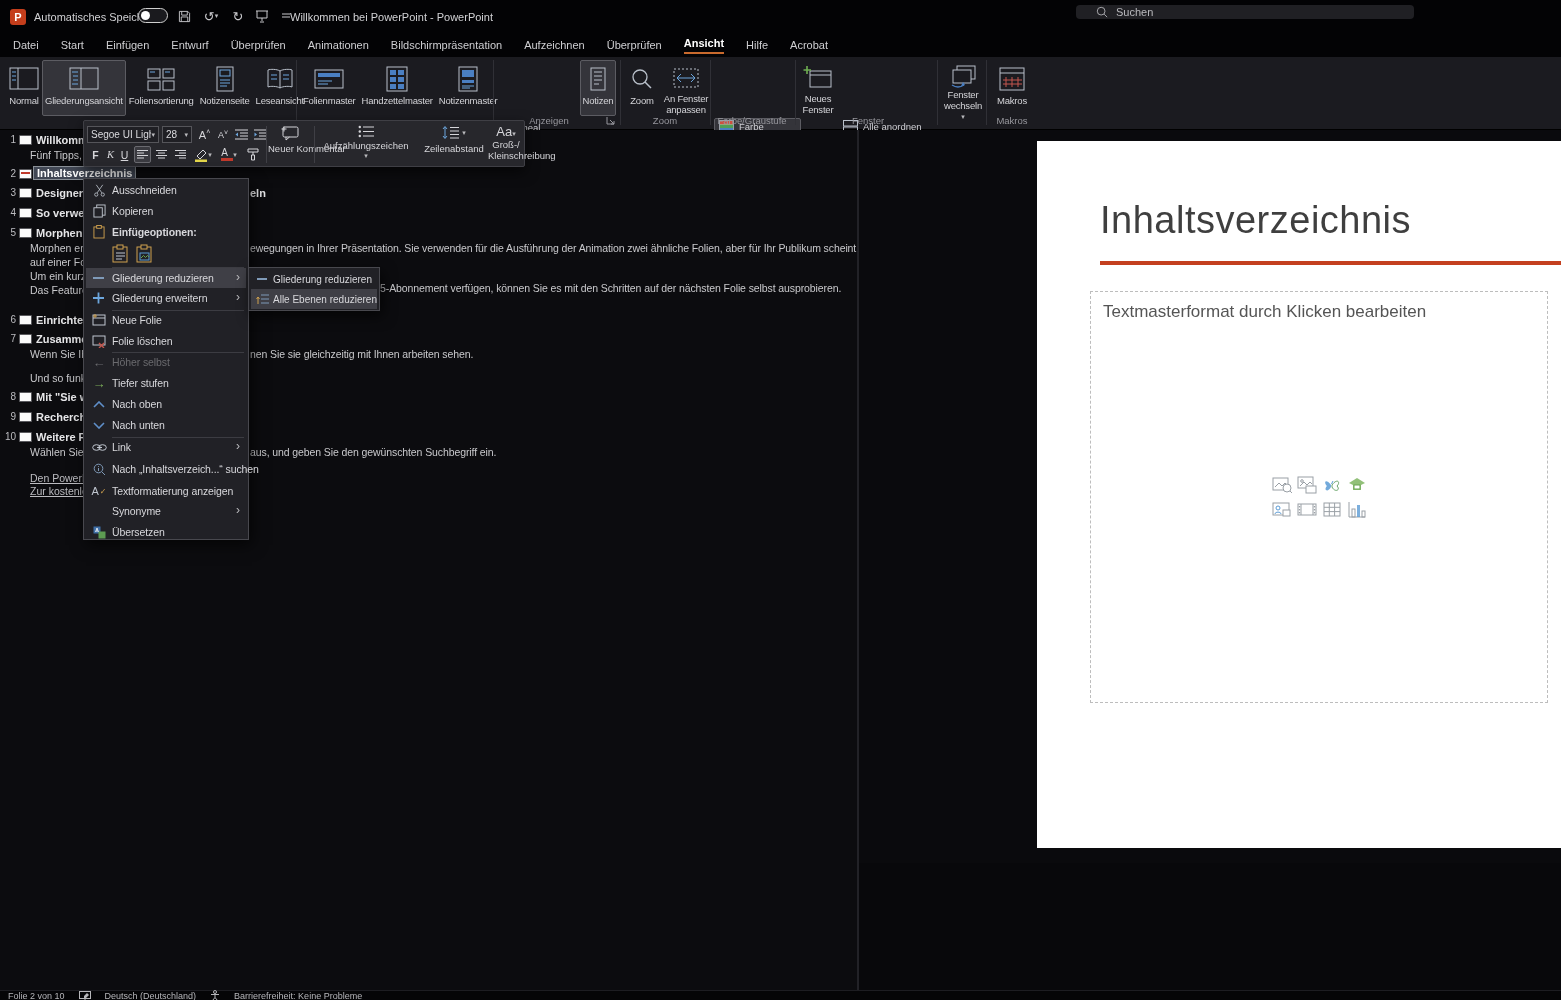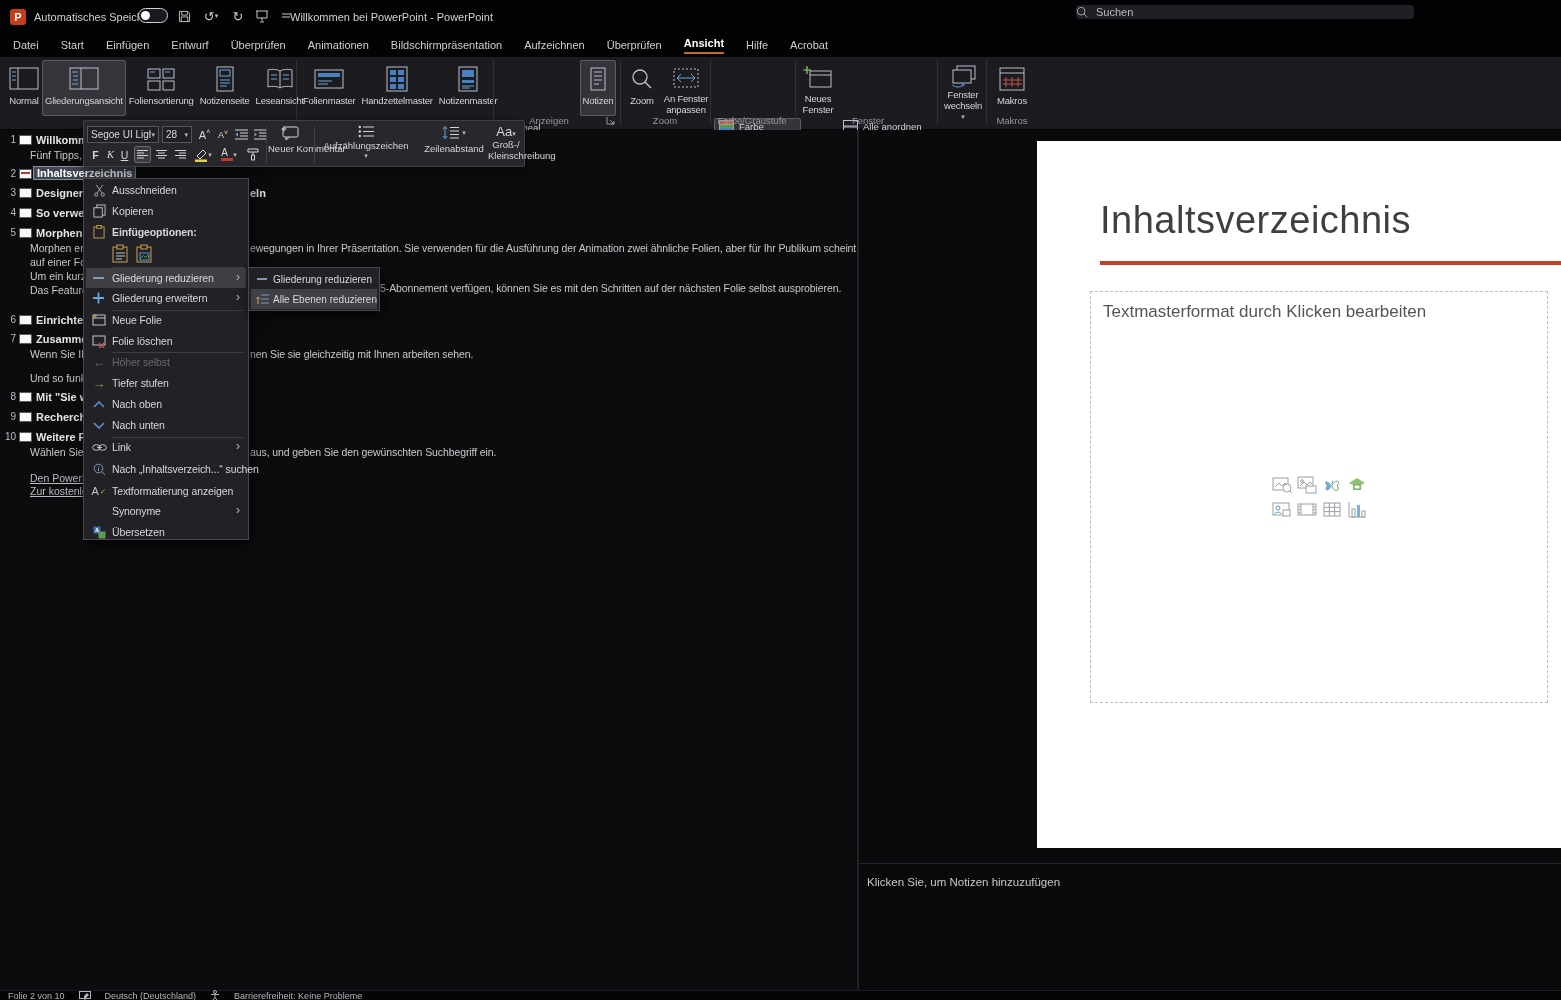--- a/index.html
+++ b/index.html
@@ -11,21 +11,21 @@
 
   
   .titlebar{position:absolute;left:0;top:0;width:1561px;height:33px;background:#030305}
   .pplogo{position:absolute;left:10px;top:9px;width:16px;height:16px;border-radius:3px;background:#c43e1c;color:#fff;font-weight:bold;font-size:11px;text-align:center;line-height:16px}
   .autosave-lbl{position:absolute;left:34px;top:11px;font-size:11px;color:#d0d0d3}
   .toggle{position:absolute;left:138px;top:8px;width:30px;height:15px;border:1px solid #cfcfcf;border-radius:8px;background:#1a1a1e}
   .toggle .knob{position:absolute;left:2px;top:2px;width:9px;height:9px;border-radius:50%;background:#fff}
   .qat{position:absolute;top:6px;height:20px;display:flex;align-items:center;color:#c9c9cd}
   .qat-btn{width:24px;height:20px;display:flex;align-items:center;justify-content:center}
   .doc-title{position:absolute;left:290px;top:11px;font-size:11px;color:#d2d2d5;white-space:nowrap}
-  .searchbox{position:absolute;left:1076px;top:5px;width:338px;height:14px;background:#202024;border-radius:4px;display:flex;align-items:center;gap:8px;color:#b9b9bd}
+  .searchbox{position:absolute;left:1076px;top:5px;width:338px;height:14px;background:#202024;border-radius:4px;display:flex;align-items:center;gap:8px;padding-left:20px;color:#b9b9bd}
 
   
   .menubar{position:absolute;left:0;top:33px;width:1561px;height:24px;background:#030305;display:flex;align-items:center;padding-left:2px}
   .tab{padding:0 11px;height:24px;display:flex;align-items:center;color:#cfcfd2;font-size:11px;white-space:nowrap}
   .tab.active{color:#fff;font-weight:bold}
   .tab.active span{border-bottom:2px solid #c96a2d;padding-bottom:3px}
 
   
   .ribbon{position:absolute;left:0;top:57px;width:1561px;height:73px;background:#1b1b20;border-bottom:1px solid #000}
   .rgroup{position:absolute;top:3px;height:56px;display:flex;align-items:flex-end}
@@ -536,23 +536,20 @@
                 <rect x="5" y="9" width="3" height="8" fill="none" stroke="#9aa0a6"></rect>
                 <rect x="10" y="5" width="3" height="12" fill="#5b9bd5" opacity="0.8"></rect>
                 <rect x="15" y="11" width="3" height="6" fill="none" stroke="#9aa0a6"></rect>
               </svg>
           </div>
         </div>
       </div>
     </div>
   </div>
 
-  <div class="notes-pane">
-    <div class="notes-text">Klicken Sie, um Notizen hinzuzufügen</div>
-  </div>
 
   <div class="statusbar">
     <span style="margin-left:8px">Folie 2 von 10</span>
     <span>
       <svg width="12" height="10" viewBox="0 0 12 10">
           <rect x="0.5" y="0.5" width="11" height="7" stroke="#b5b5b9" fill="none"></rect>
           <path d="M4 9.5 h4 M6 8 v1.5" stroke="#b5b5b9"></path>
           <path d="M8 2 l2 2 -3 3 -2 0 0 -2 z" fill="#b5b5b9"></path>
         </svg>
     </span>

